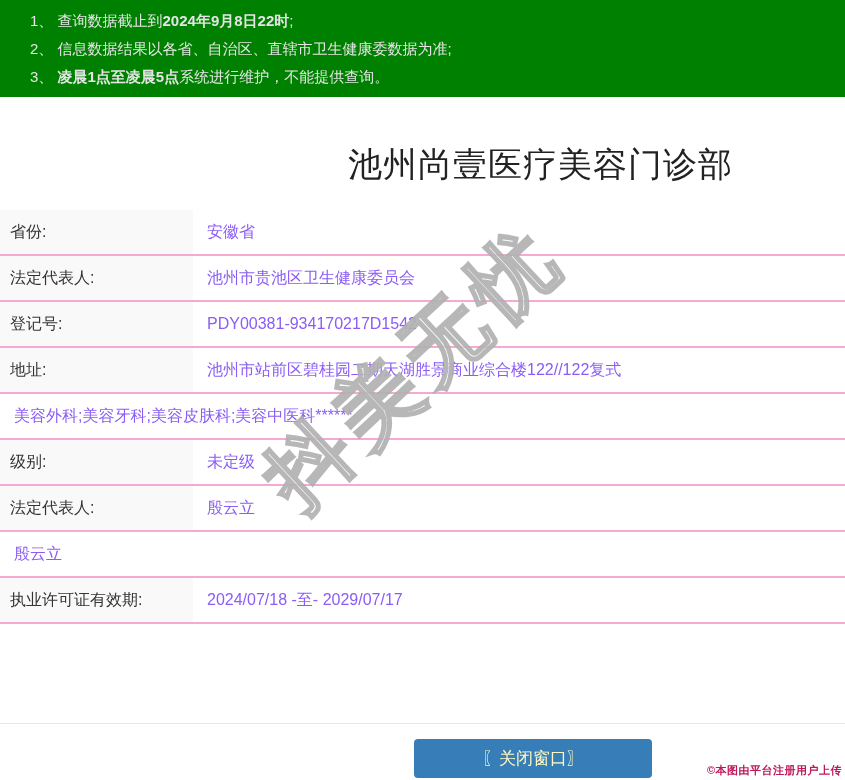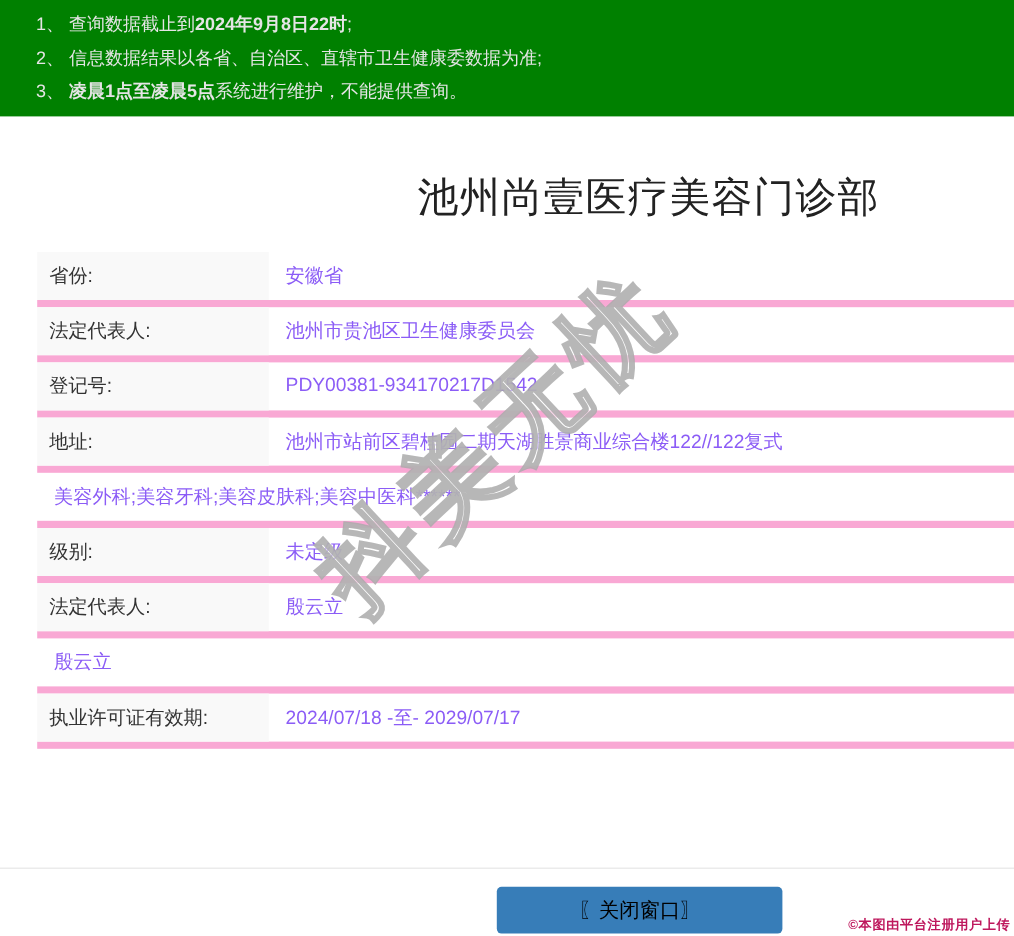--- a/index.html
+++ b/index.html
@@ -33,22 +33,21 @@
     letter-spacing: 1px;
     color: #222;
     white-space: nowrap;
   }
   
   .info-table { width: 845px; }
   .info-row {
     display: flex;
     align-items: stretch;
     min-height: 46px;
-    border-bottom: 6px solid #f9a8d4;
-    margin-left: 31px;
+    border-bottom: 2px solid #f9a8d4;
   }
   .info-label {
     width: 193px;
     flex: 0 0 193px;
     background: #f9f9f9;
     display: flex;
     align-items: center;
     padding-left: 10px;
     font-size: 16px;
     color: #333;
@@ -84,21 +83,21 @@
     border-top: 1px solid #e7e7e7;
     background: #fff;
   }
   .close-button {
     position: absolute;
     left: 414px; top: 15px;
     width: 238px; height: 39px;
     background: #377db8;
     border: none;
     border-radius: 4px;
-    color: #000000;
+    color: #fef9c3;
     font-size: 17px;
     font-family: "Liberation Sans", "DejaVu Sans", sans-serif;
     cursor: pointer;
   }
   .copyright {
     position: absolute;
     right: 3px; top: 39px;
     font-size: 11px;
     font-weight: bold;
     color: #be185d;

